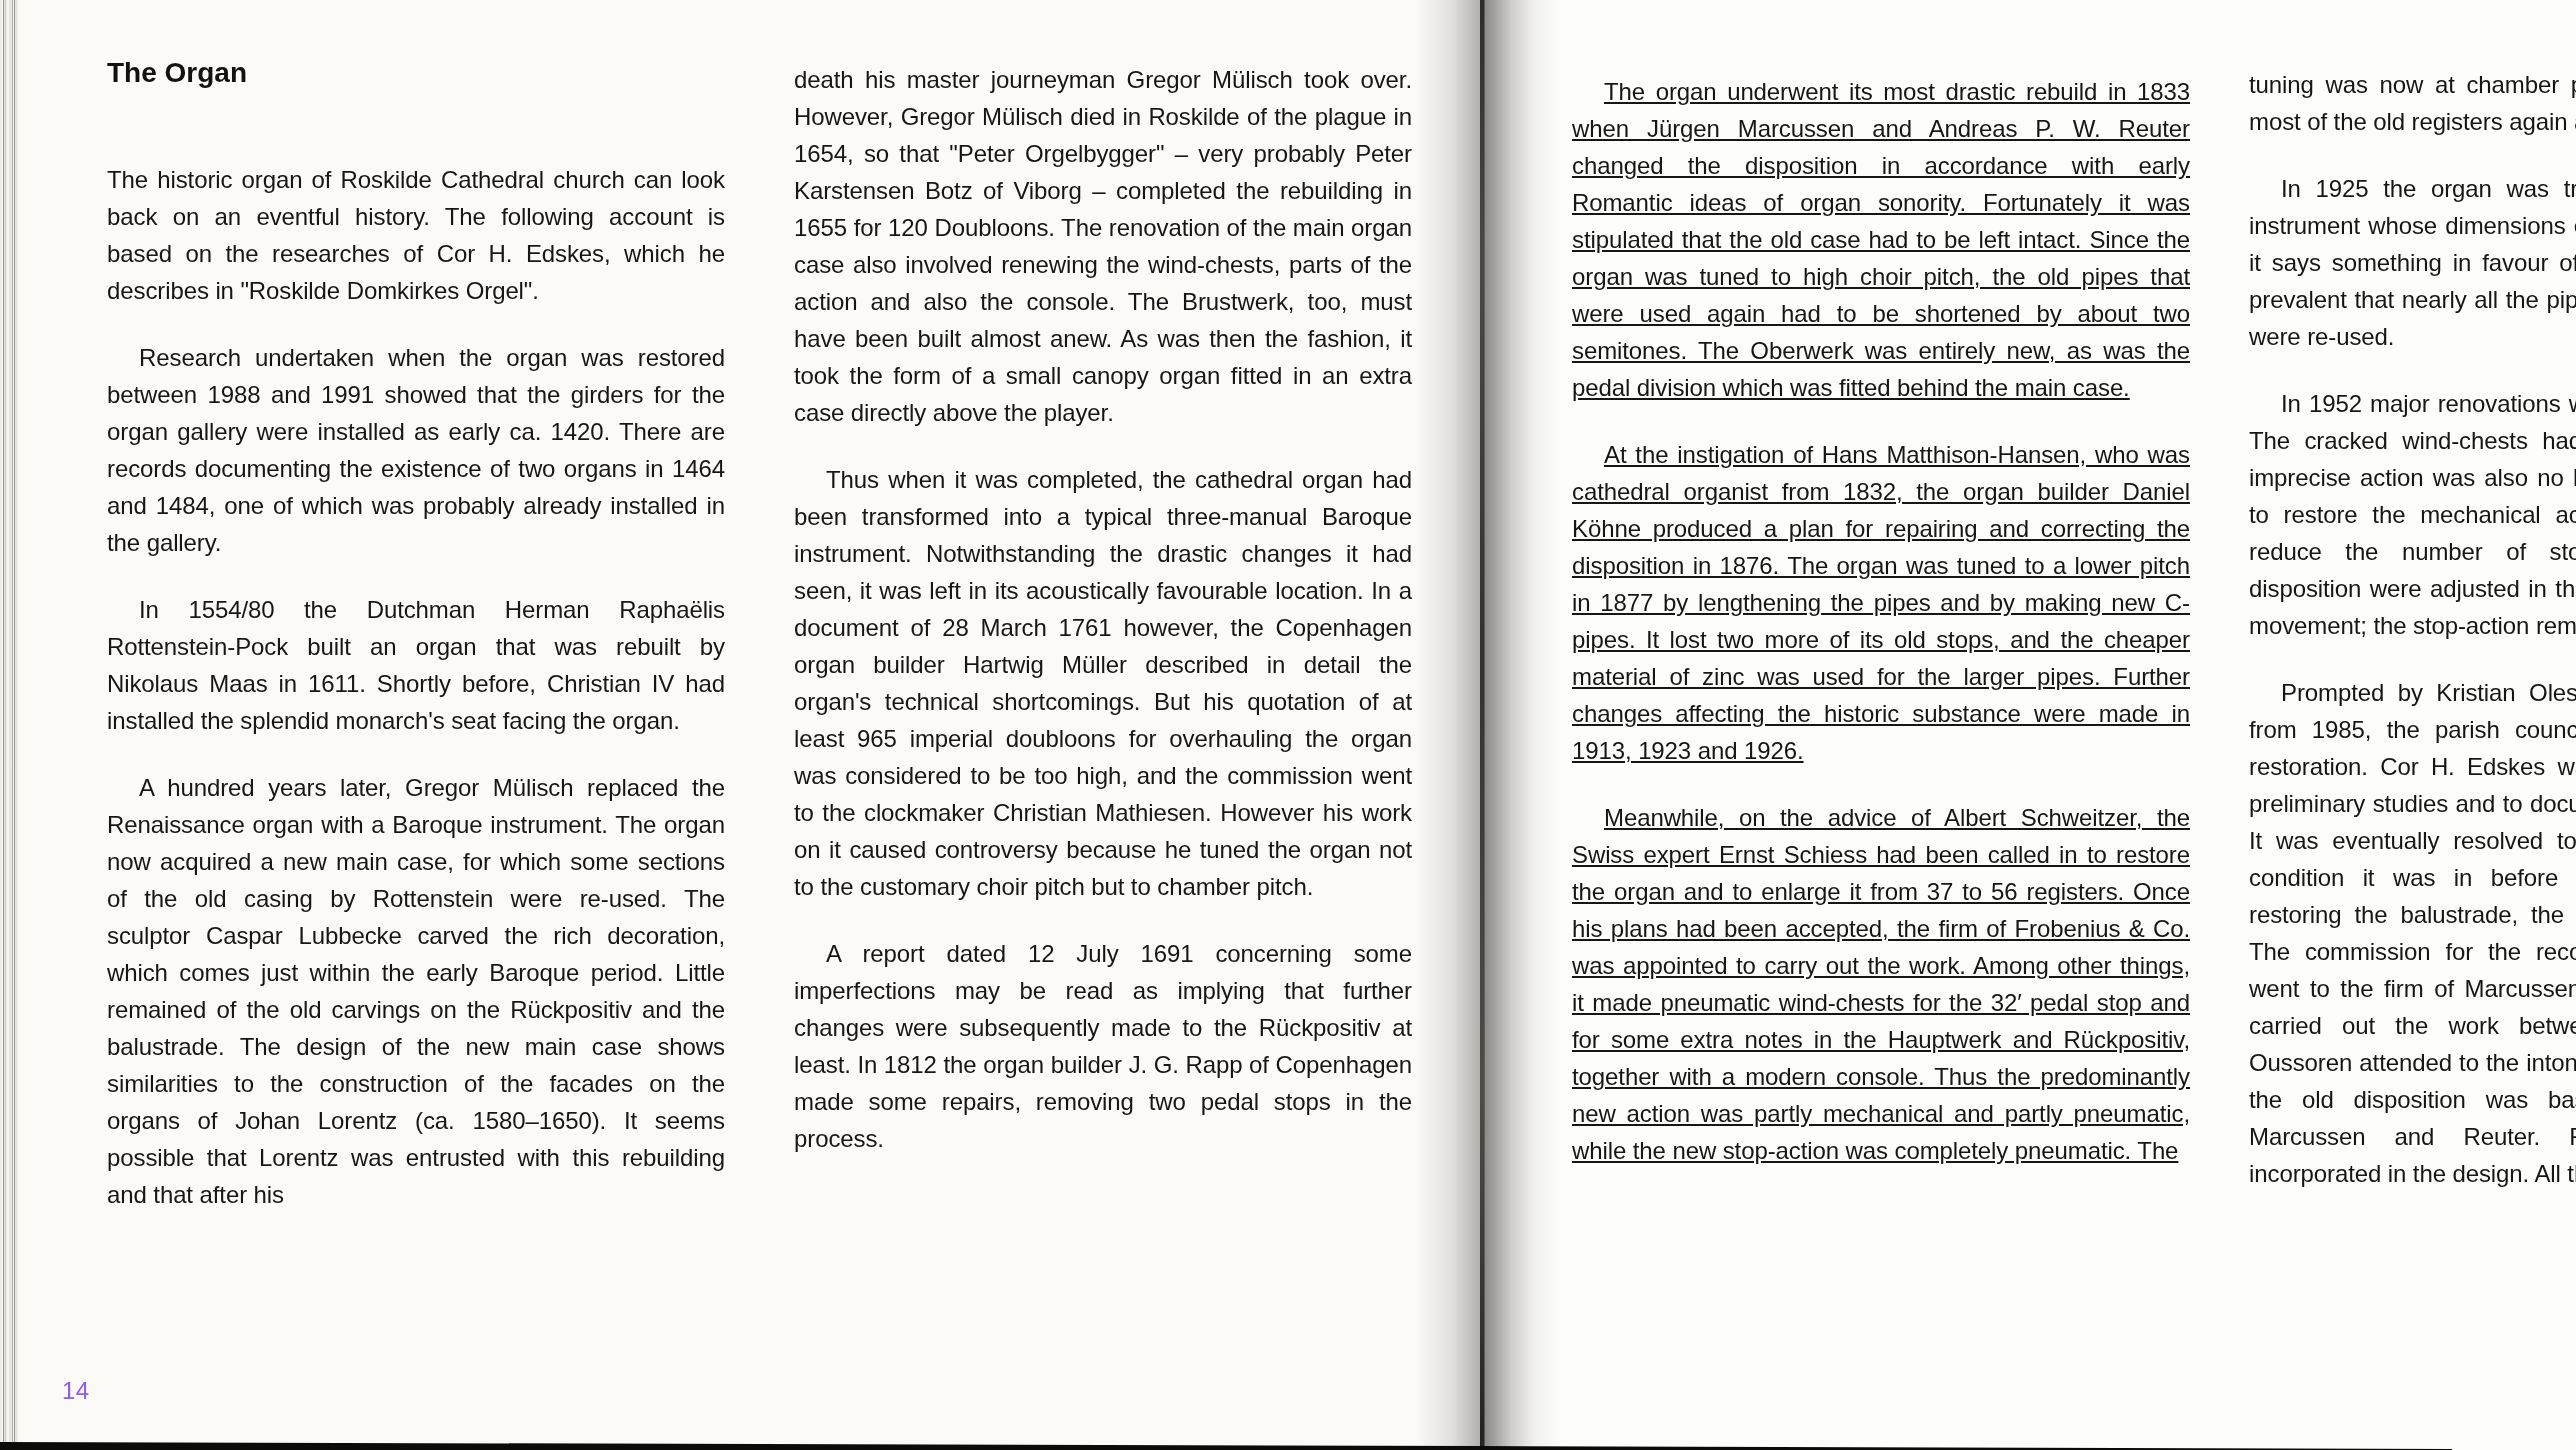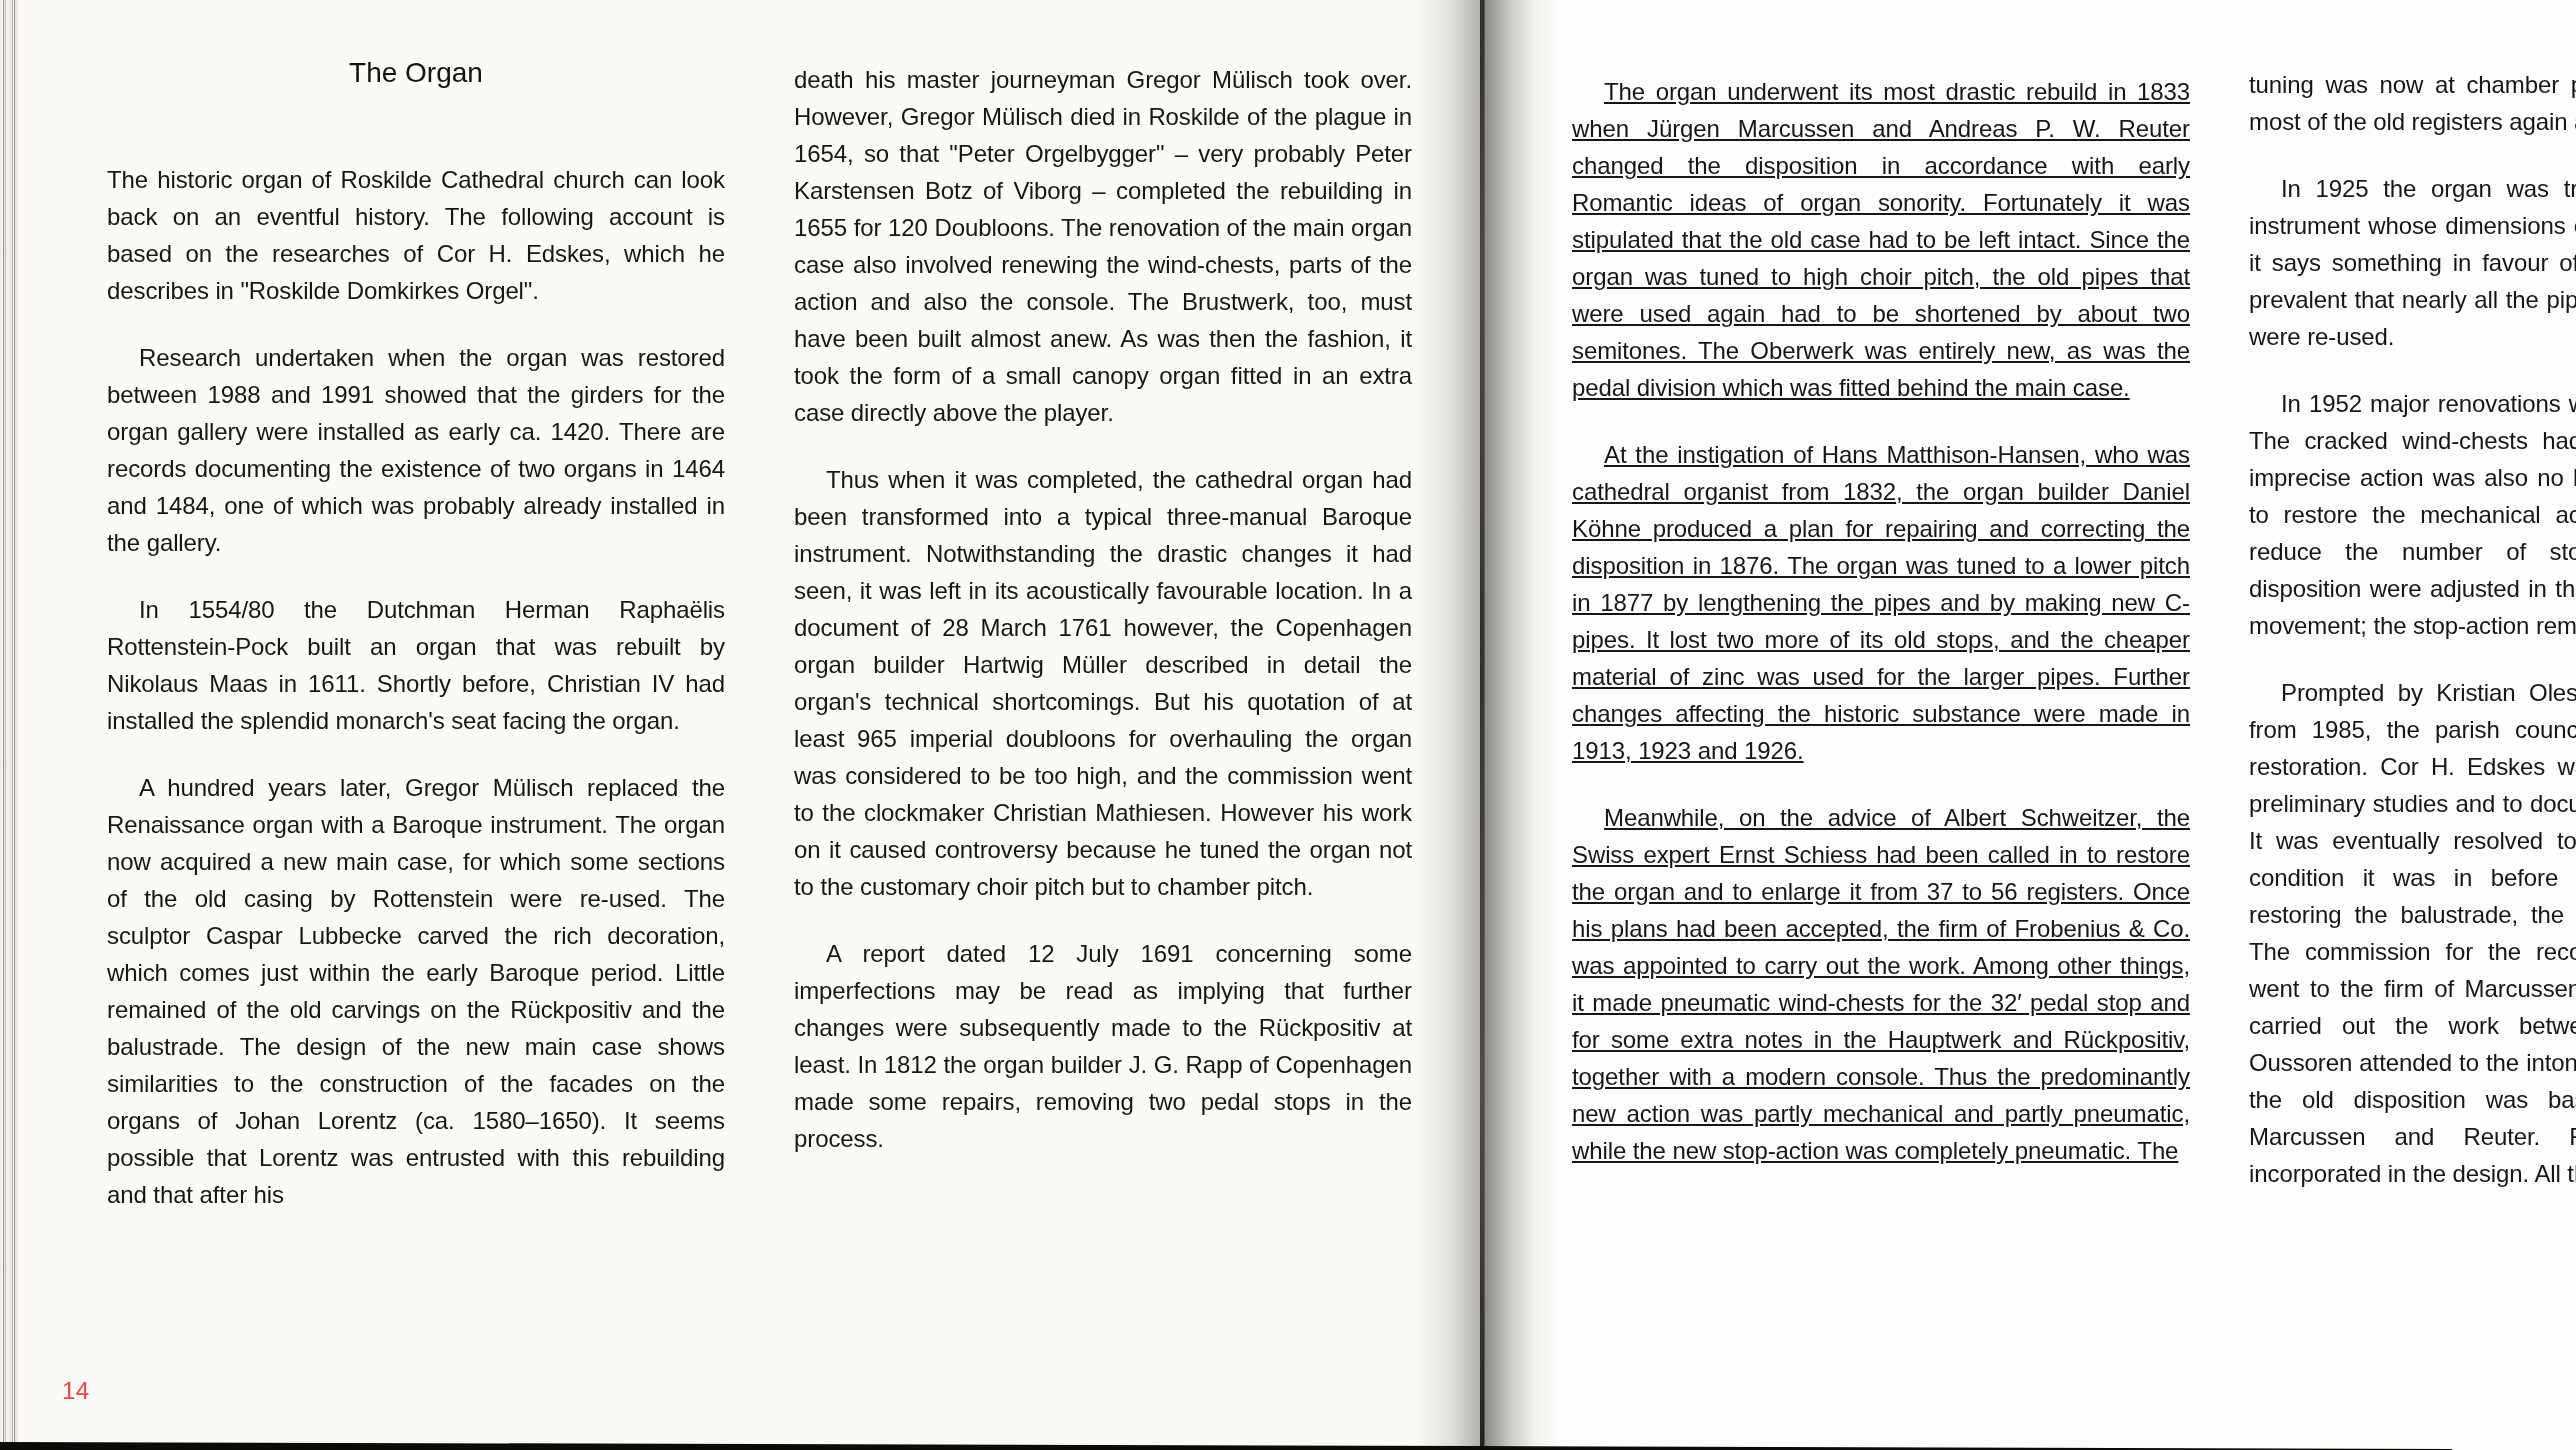--- a/index.html
+++ b/index.html
@@ -60,37 +60,37 @@
     font-size: 24px;
     line-height: 37px;
     letter-spacing: -0.1px;
     text-align: justify;
   }
   .col p { margin: 0 0 30px 0; text-indent: 32px; }
   .col p.noindent { text-indent: 0; }
 
   .heading {
     font-size: 28px;
-    font-weight: 400;
+    font-weight: 700;
     line-height: 31px;
     letter-spacing: 0px;
     margin: 0 0 73px 0;
-    text-align: center;
+    text-align: left;
     color: #121212;
   }
 
   .col-p14-1 { left: 107px;  top: 57px; }
   .col-p14-2 { left: 794px; top: 61px; }
   .col-p15-1 { left: 1572px; top: 73px; text-decoration: underline; }
   .col-p15-2 { left: 2249px; top: 66px; }
 
   .page-number {
     position: absolute;
     font-size: 24px;
-    color: #ef4444;
+    color: #8b5cf6;
     letter-spacing: 0.5px;
   }
   .page-number.left-num  { left: 62px;  top: 1377px; }
 </style>
 </head>
 <body>
 
 <div class="spread">
 
   <div class="page left"></div>

